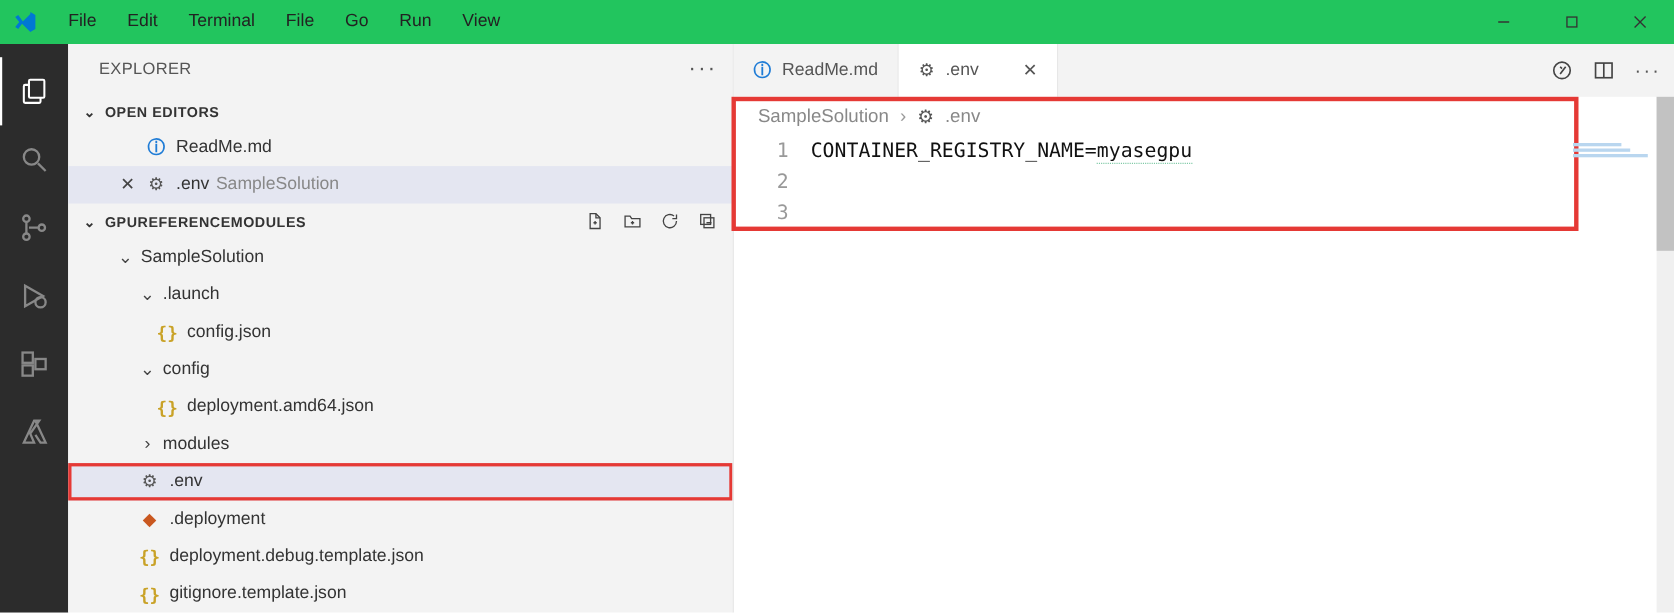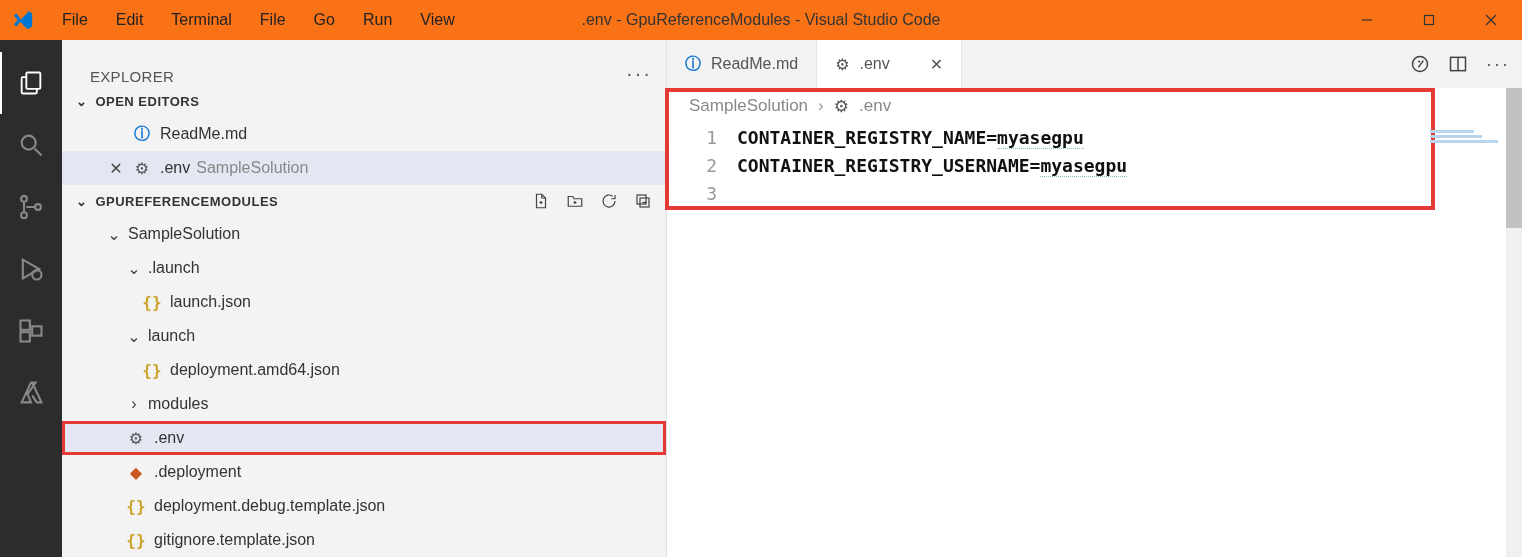--- a/index.html
+++ b/index.html
@@ -1,38 +1,38 @@
 <!DOCTYPE html>
 <html><head>
 <meta charset="utf-8">
 <style>
   * { box-sizing: border-box; margin: 0; padding: 0; }
   html, body { width: 1522px; height: 557px; font-family: "Segoe UI", sans-serif; font-size: 13px; color: #333; overflow: hidden; background: #fff; }
   .root { display: flex; flex-direction: column; width: 100%; height: 100%; }
 
   
-  .titlebar { height: 40px; background: #f97316; display: flex; align-items: center; position: relative; }
+  .titlebar { height: 40px; background: #22c55e; display: flex; align-items: center; position: relative; }
   .titlebar .logo { width: 34px; height: 34px; display: flex; align-items: center; justify-content: center; margin: 0 8px 0 6px; }
   .titlebar .menu { display: flex; align-items: center; height: 100%; }
   .titlebar .menu-item { padding: 0 14px; height: 100%; display: flex; align-items: center; font-size: 16px; color: #222; }
   .titlebar .title-text { position: absolute; left: 50%; transform: translateX(-50%); font-size: 16px; color: #333; }
   .titlebar .win-controls { position: absolute; right: 0; top: 0; height: 100%; display: flex; }
   .titlebar .win-btn { width: 62px; display: flex; align-items: center; justify-content: center; }
 
   
   .main { flex: 1; display: flex; min-height: 0; }
 
   
   .activitybar { width: 62px; background: #2c2c2c; display: flex; flex-direction: column; align-items: center; padding-top: 12px; }
   .activitybar .ab-item { width: 62px; height: 62px; display: flex; align-items: center; justify-content: center; position: relative; }
   .activitybar .ab-item.active::before { content: ""; position: absolute; left: 0; top: 0; bottom: 0; width: 2px; background: #fff; }
 
   
   .sidebar { width: 604px; background: #f3f3f3; display: flex; flex-direction: column; }
-  .sidebar-header { height: 48px; display: flex; align-items: flex-end; justify-content: space-between; padding: 0 14px 0 28px; }
+  .sidebar-header { height: 48px; display: flex; align-items: center; justify-content: space-between; padding: 0 14px 0 28px; }
   .sidebar-title { font-size: 15px; color: #555; letter-spacing: 0.3px; }
   .sidebar-actions { color: #555; font-size: 20px; letter-spacing: 2px; }
   .section-header { height: 34px; display: flex; align-items: center; padding-left: 14px; font-size: 13px; font-weight: 700; color: #333; letter-spacing: 0.5px; }
   .section-header .chev { margin-right: 8px; }
   .section-header-row { display: flex; align-items: center; justify-content: space-between; padding-right: 14px; }
   .section-header-icons { display: flex; gap: 16px; color: #444; }
 
   .tree { }
   .tree-row { height: 34px; display: flex; align-items: center; font-size: 16px; color: #333; }
   .tree-row.selected { background: #e4e6f1; }
@@ -59,21 +59,21 @@
   .tab.active { background: #fff; }
   .tab .tab-close { color: #555; }
   .tab-actions { position: absolute; right: 12px; top: 0; bottom: 0; display: flex; align-items: center; gap: 18px; color: #555; }
 
   .breadcrumb-row { height: 36px; display: flex; align-items: center; padding-left: 22px; font-size: 17px; color: #888; gap: 10px; }
   .breadcrumb-row .bc-sep { color: #999; }
 
   .code-area { flex: 1; display: flex; position: relative; font-family: Consolas, monospace; font-size: 18px; }
   .gutter { width: 70px; text-align: right; padding-right: 20px; color: #999; }
   .gutter div { height: 28px; line-height: 28px; }
-  .code { flex: 1; font-weight: bold; }
+  .code { flex: 1; }
   .code div { height: 28px; line-height: 28px; white-space: pre; color: #111; }
   .code .val1 { border-bottom: 1px dotted #7fc9a6; }
 
   .red-highlight { position: absolute; border: 4px solid #e53935; pointer-events: none; }
   .red-main { left: -2px; top: 48px; width: 770px; height: 122px; }
 
   .minimap { position: absolute; right: 22px; top: 90px; width: 70px; }
   .minimap-line { height: 3px; background: #b9d6ef; margin-bottom: 2px; }
   .minimap-line.s2 { width: 52px; }
   .minimap-line.s3 { width: 68px; }
@@ -97,21 +97,20 @@
     </div>
     <div class="menu">
       <div class="menu-item">File</div>
       <div class="menu-item">Edit</div>
       <div class="menu-item">Terminal</div>
       <div class="menu-item">File</div>
       <div class="menu-item">Go</div>
       <div class="menu-item">Run</div>
       <div class="menu-item">View</div>
     </div>
-    <div class="title-text">.env - GpuReferenceModules - Visual Studio Code</div>
     <div class="win-controls">
       <div class="win-btn">
           <svg width="12" height="12">
             <line x1="1" y1="6" x2="11" y2="6" stroke="#333" stroke-width="1.2"></line>
           </svg>
         </div>
       <div class="win-btn">
           <svg width="12" height="12">
             <rect x="1.5" y="1.5" width="9" height="9" fill="none" stroke="#333" stroke-width="1.2"></rect>
           </svg>
@@ -233,25 +232,25 @@
         <div class="tree-row pad-2">
           <span class="chev">⌄</span>
           <span class="fname">SampleSolution</span>
         </div>
         <div class="tree-row pad-3">
           <span class="chev">⌄</span>
           <span class="fname">.launch</span>
         </div>
         <div class="tree-row pad-4">
           <span class="ficon icon-brace">{}</span>
-          <span class="fname">launch.json</span>
+          <span class="fname">config.json</span>
         </div>
         <div class="tree-row pad-3">
           <span class="chev">⌄</span>
-          <span class="fname">launch</span>
+          <span class="fname">config</span>
         </div>
         <div class="tree-row pad-4">
           <span class="ficon icon-brace">{}</span>
           <span class="fname">deployment.amd64.json</span>
         </div>
         <div class="tree-row pad-3">
           <span class="chev">›</span>
           <span class="fname">modules</span>
         </div>
         <div class="tree-row pad-3 selected redbox">
@@ -311,21 +310,20 @@
       </div>
 
       <div class="code-area">
         <div class="gutter">
           <div>1</div>
           <div>2</div>
           <div>3</div>
         </div>
         <div class="code">
           <div><span>CONTAINER_REGISTRY_NAME=</span><span class="val1">myasegpu</span></div>
-          <div><span>CONTAINER_REGISTRY_USERNAME=</span><span class="val1">myasegpu</span></div>
         </div>
       </div>
 
       <div class="minimap">
         <div class="minimap-line s1"></div>
         <div class="minimap-line s2"></div>
         <div class="minimap-line s3"></div>
       </div>
 
       <div class="scrollbar">

